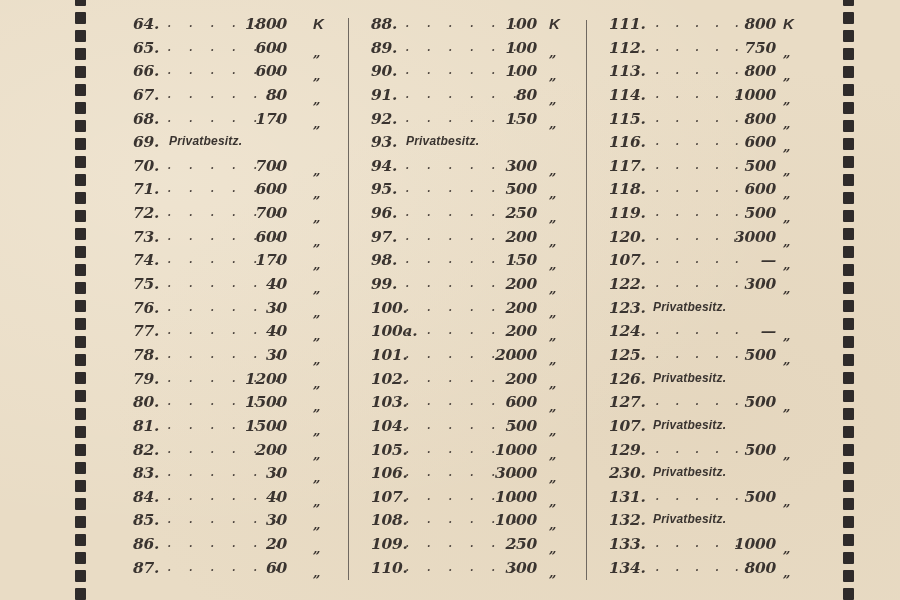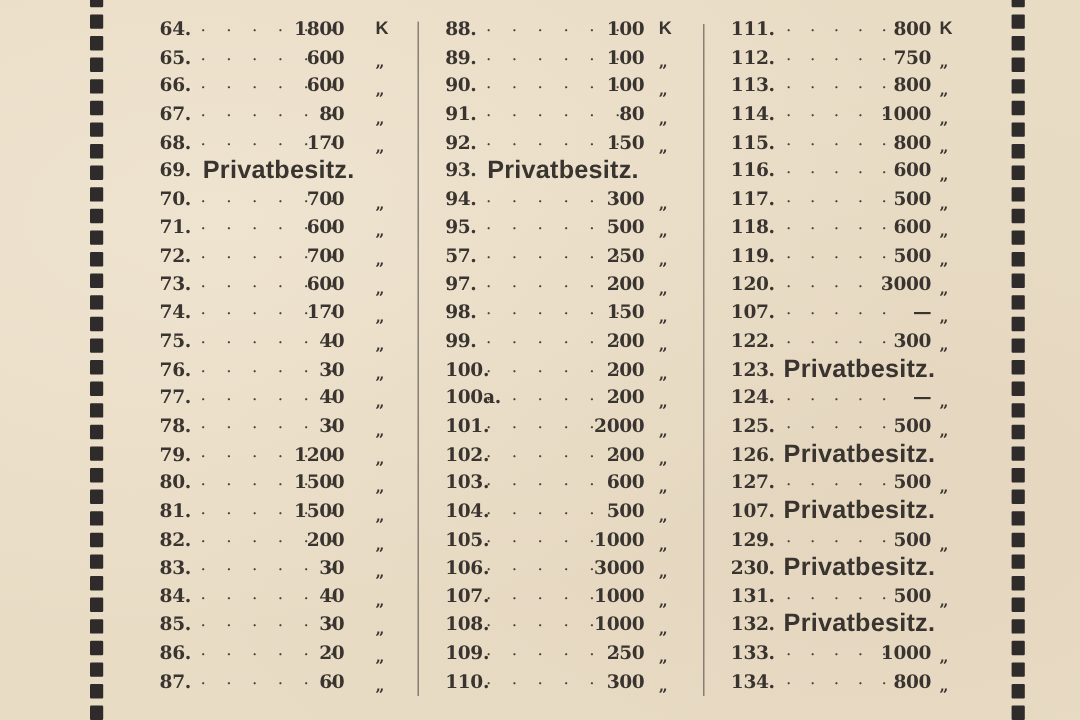--- a/index.html
+++ b/index.html
@@ -45,20 +45,21 @@
       position: absolute;
       width: 1.2px;
       background: #6f6860;
     }
     .divider.d1 { left: 348px; top: 18px; height: 562px; }
     .divider.d2 { left: 586px; top: 20px; height: 560px; }
 
     .col {
       position: absolute;
       top: 12px;
+      font-style: italic;
     }
     .col.c1 { left: 133px; width: 200px; }
     .col.c2 { left: 371px; width: 200px; }
     .col.c3 { left: 609px; width: 200px; }
 
     .row {
       position: relative;
       height: 23.65px;
       line-height: 23.65px;
       font-size: 15.5px;
@@ -97,21 +98,21 @@
       font-family: "DejaVu Serif", serif;
       font-size: 13px;
       font-weight: bold;
       letter-spacing: -1px;
     }
     .row .priv {
       position: absolute;
       top: 0;
       font-family: "Liberation Sans", "DejaVu Sans", sans-serif;
       font-weight: bold;
-      font-size: 21px;
+      font-size: 12px;
       letter-spacing: 0.2px;
     }
 
     
     .c1 .dots { left: 34px; }
     .c1 .val  { right: 46px; width: 70px; }
     .c1 .unit { left: 180px; }
     .c1 .priv { left: 36px; }
 
     .c2 .dots { left: 34px; }
@@ -390,21 +391,21 @@
       <span class="val">300</span>
       <span class="unit ditto">„</span>
     </div>
     <div class="row">
       <span class="num">95.</span>
       <span class="dots">. . . . . .</span>
       <span class="val">500</span>
       <span class="unit ditto">„</span>
     </div>
     <div class="row">
-      <span class="num">57.</span>
+      <span class="num">96.</span>
       <span class="dots">. . . . . .</span>
       <span class="val">250</span>
       <span class="unit ditto">„</span>
     </div>
     <div class="row">
       <span class="num">97.</span>
       <span class="dots">. . . . . .</span>
       <span class="val">200</span>
       <span class="unit ditto">„</span>
     </div>

